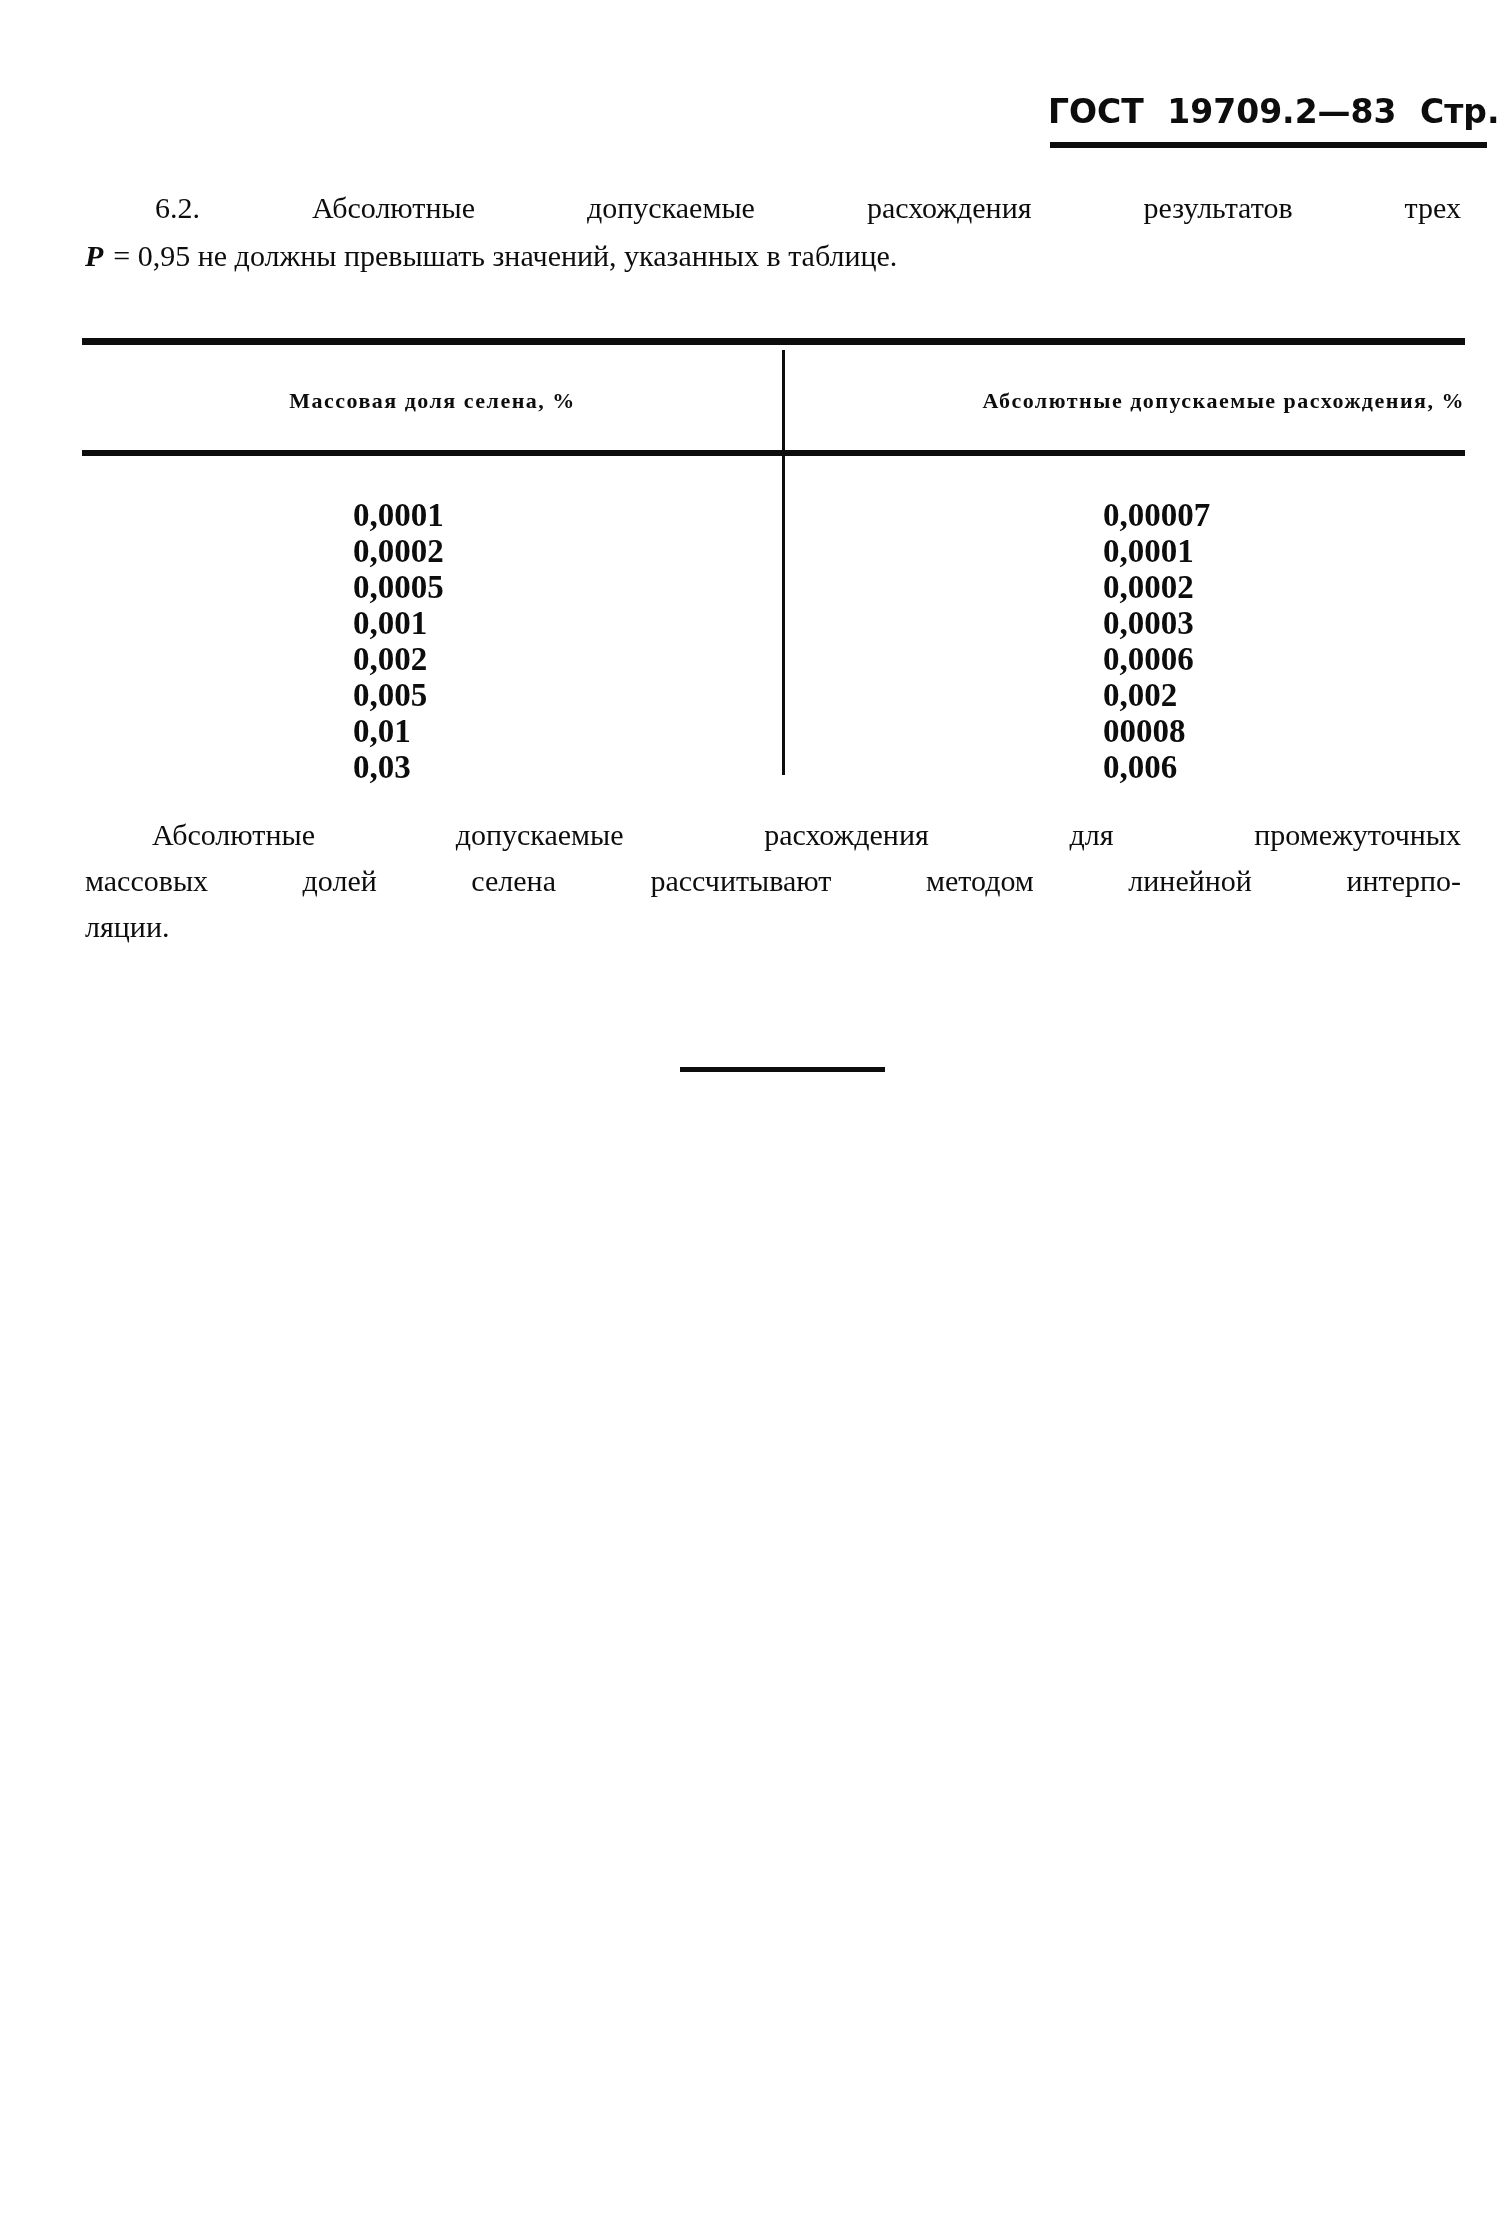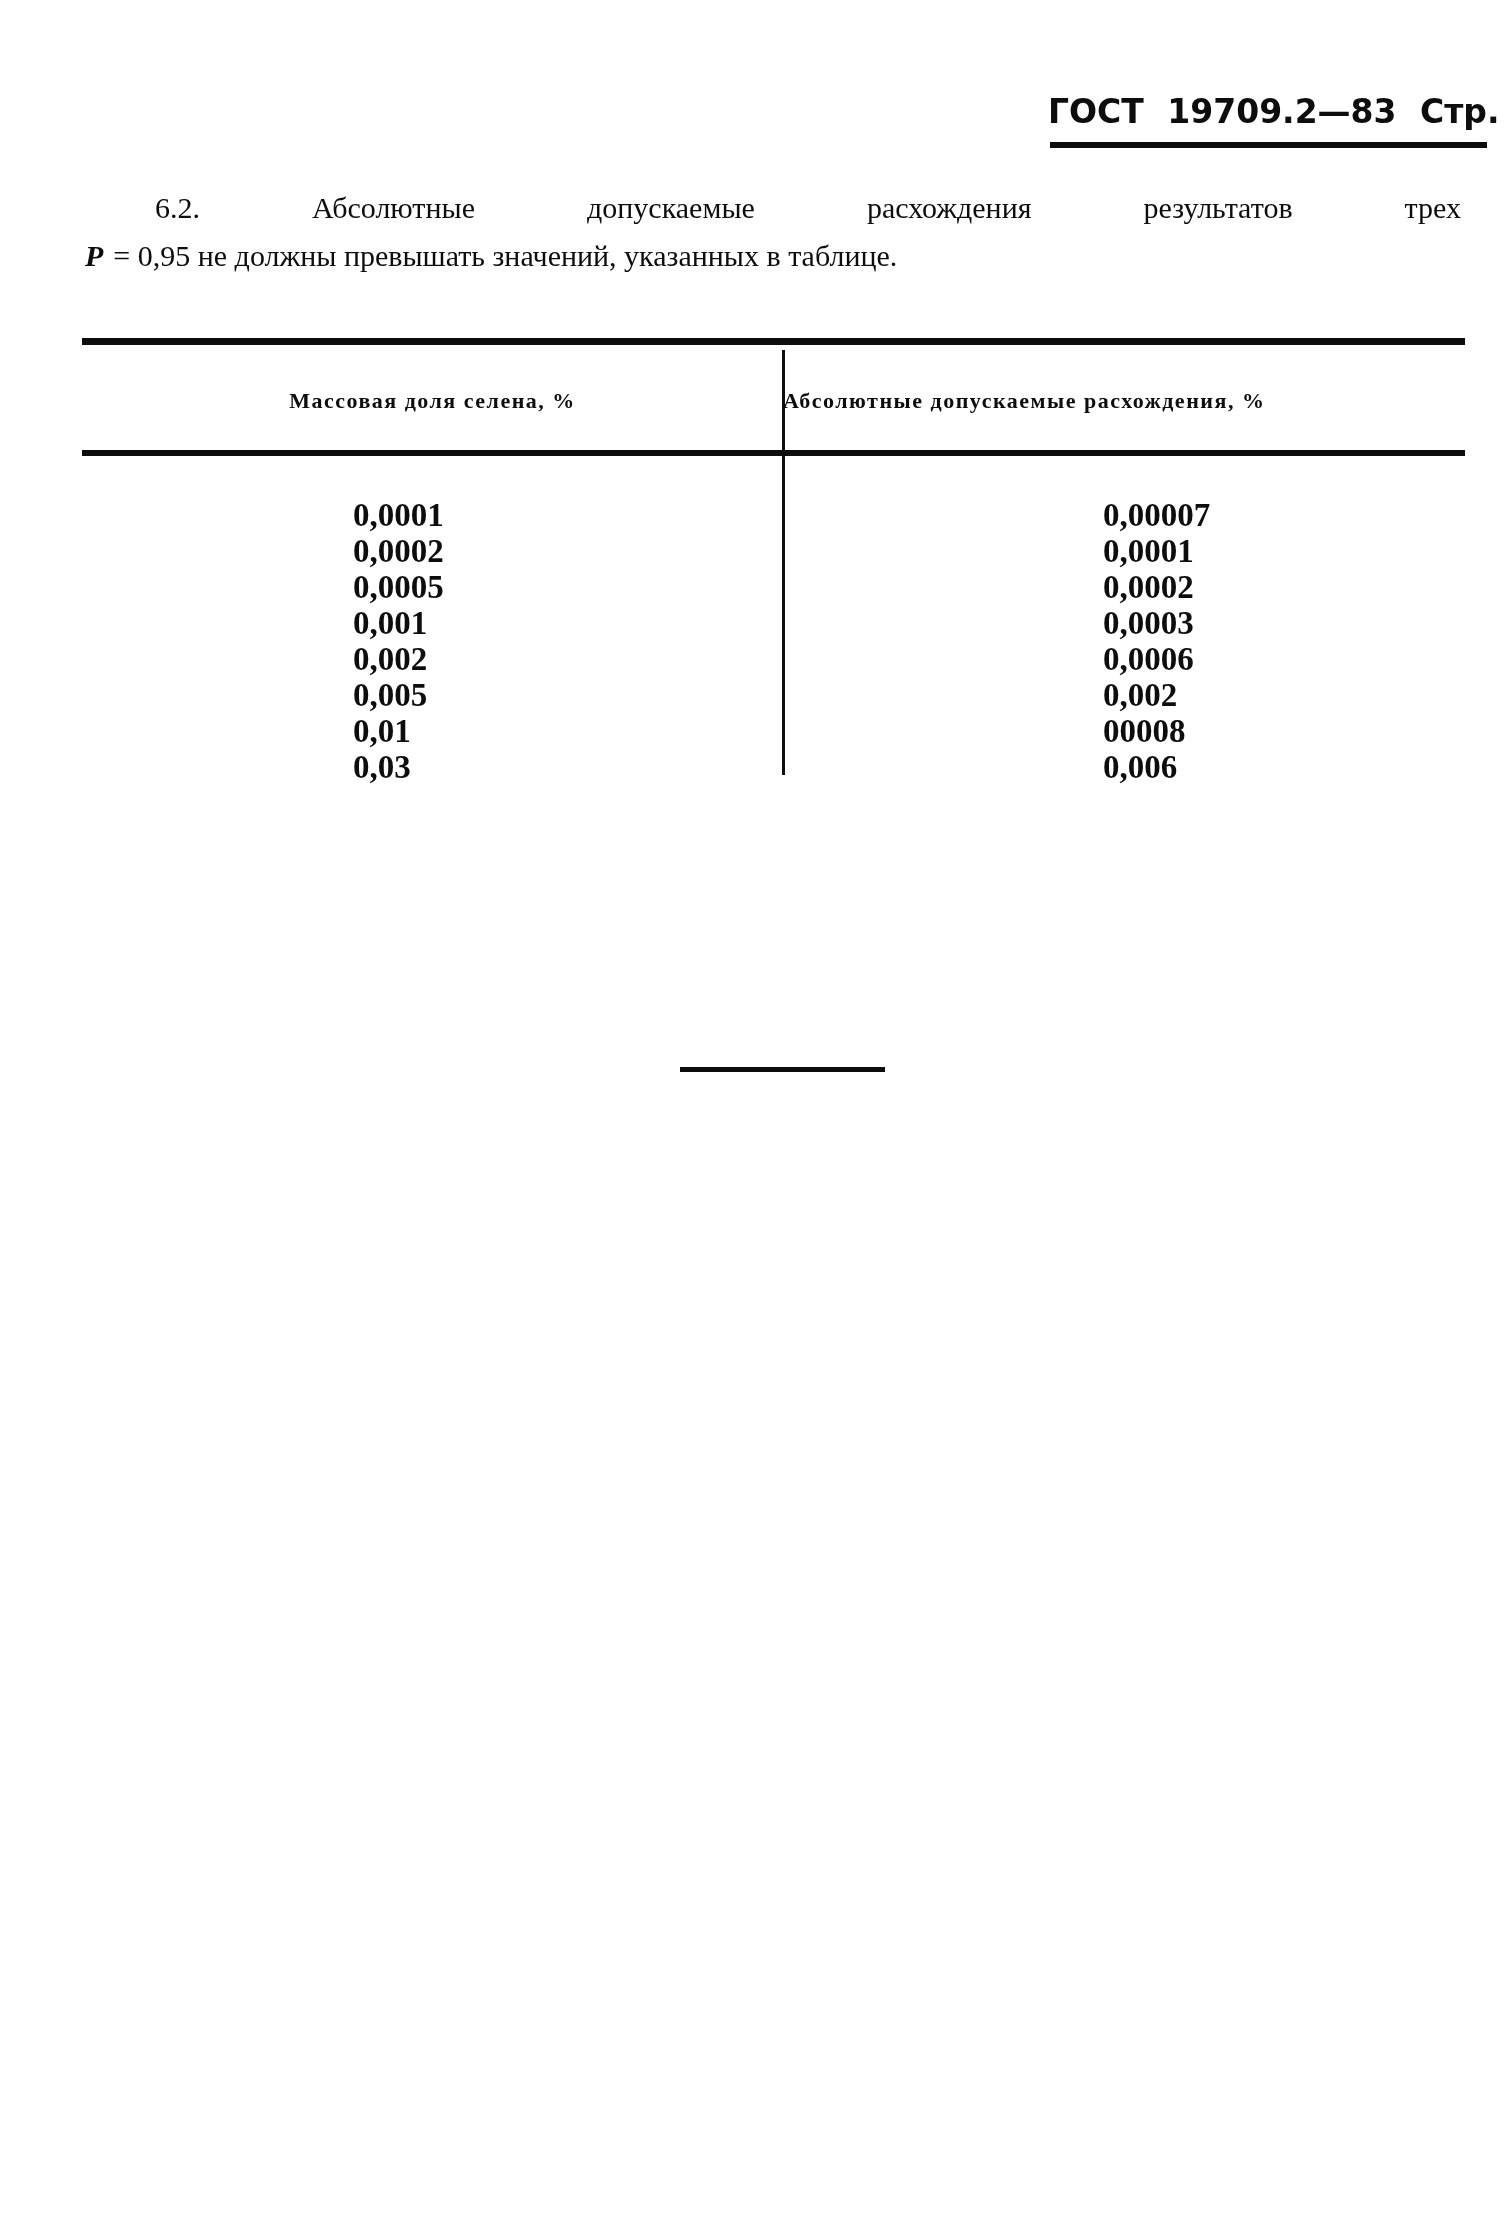--- a/index.html
+++ b/index.html
@@ -65,21 +65,21 @@
     display: flex;
     height: 99px;
     padding-top: 6px;
     border-bottom: 6px solid #0d0d0d;
     align-items: center;
     font-weight: bold;
     font-size: 22px;
     letter-spacing: 1.5px;
   }
   .t-hc1 { width: 701px; text-align: center; }
-  .t-hc2 { width: 682px; text-align: left; }
+  .t-hc2 { width: 682px; text-align: right; }
   .t-divider {
     position: absolute;
     left: 700px;
     top: 12px;
     width: 3px;
     height: 425px;
     background: #0d0d0d;
   }
   .t-body { padding-top: 41px; }
   .t-row { display: flex; line-height: 36px; font-size: 33px; font-weight: bold; }
@@ -145,16 +145,21 @@
         <div class="t-c1">0,01</div>
         <div class="t-c2">00008</div>
       </div>
       <div class="t-row">
         <div class="t-c1">0,03</div>
         <div class="t-c2">0,006</div>
       </div>
     </div>
   </div>
 
+  <div class="para para-close">
+    <div class="jline indent2">Абсолютные допускаемые расхождения для промежуточных</div>
+    <div class="jline">массовых долей селена рассчитывают методом линейной интерпо-</div>
+    <div class="lastline">ляции.</div>
+  </div>
 
   <div class="mid-rule"></div>
 
 </div>
 
 </body></html>

